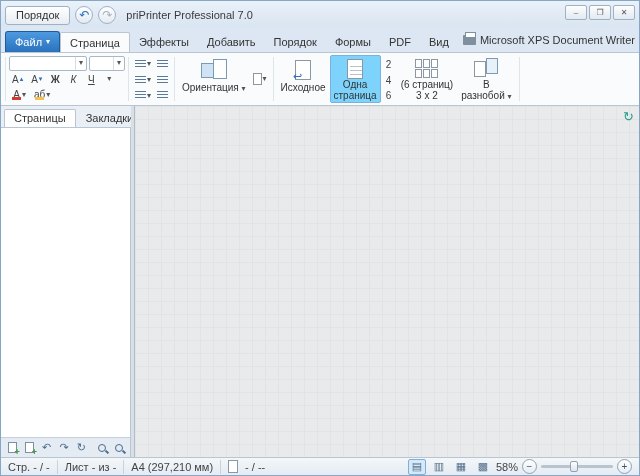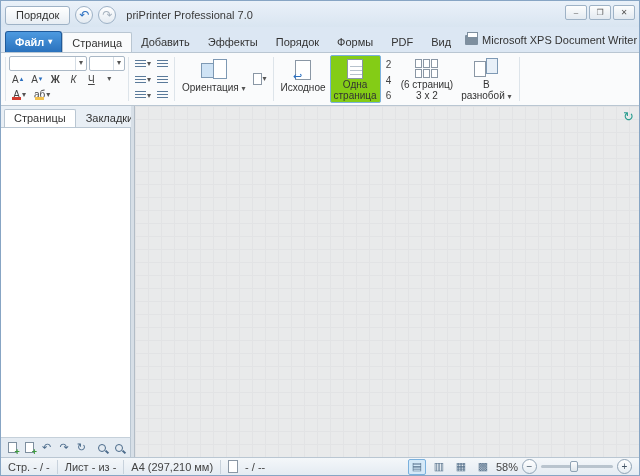--- a/index.html
+++ b/index.html
@@ -11,38 +11,38 @@
   .titlebar{height:26px;display:flex;align-items:center;padding:2px 4px 0;background:linear-gradient(#eaf1f9,#d9e5f1);position:relative;flex:0 0 auto}
   .print-btn{height:19px;padding:0 10px;background:linear-gradient(#ffffff,#e7edf3);border:1px solid #9eb2c6;border-radius:3px;font-size:11px;color:#333;font-family:inherit}
   .round-btn{width:18px;height:18px;border-radius:50%;border:1px solid #9eb2c6;background:linear-gradient(#ffffff,#e4ebf2);margin-left:5px;display:flex;align-items:center;justify-content:center;font-size:12px;line-height:1}
   .undo{color:#2a6fc0}.redo{color:#a6b2bf}
   .title-text{margin-left:10px;color:#3a3a3a}
   .win-controls{position:absolute;right:4px;top:4px;display:flex;gap:2px}
   .win-btn{width:22px;height:15px;border:1px solid #9eb2c6;background:linear-gradient(#fdfdfd,#e3eaf1);font-size:8px;display:flex;align-items:center;justify-content:center;color:#555;border-radius:2px}
 
   
   .tabrow{height:25px;display:flex;align-items:flex-end;padding:0 4px;flex:0 0 auto}
-  .file-btn{height:21px;padding:0 9px;background:linear-gradient(#4d9ae0,#2a72bd);color:#fff;border:1px solid #1f5a9a;border-bottom:none;border-radius:3px 3px 0 0;display:flex;align-items:center;gap:4px;font-weight:bold}
+  .file-btn{height:21px;padding:0 9px;background:linear-gradient(#4d9ae0,#2a72bd);color:#fff;border:1px solid #1f5a9a;border-bottom:none;border-radius:3px 3px 0 0;display:flex;align-items:center;gap:4px;font-weight:normal}
   .file-btn .caret{color:#fff}
   .tab{height:21px;padding:0 9px;display:flex;align-items:center;color:#333}
   .tab.active{background:#fafbfc;border:1px solid #b9c6d2;border-bottom:1px solid #fafbfc;border-radius:2px 2px 0 0;margin-bottom:-1px}
   .tab-spacer{flex:1}
   .combo-flat{display:flex;align-items:center;gap:4px;height:20px;padding:0 5px;margin-bottom:2px;color:#333;white-space:nowrap}
   .printer-ico{width:13px;height:10px;position:relative;background:#7e8f9f;border-radius:1px}
   .printer-ico:before{content:"";position:absolute;left:2px;top:-3px;width:9px;height:4px;background:#fff;border:1px solid #7e8f9f}
   .caret{font-size:8px;color:#555;line-height:1}
 
   
   .ribbon{height:54px;background:#fafbfc;border-top:1px solid #b9c6d2;border-bottom:1px solid #b9c6d2;display:flex;align-items:stretch;padding:1px 2px;overflow:hidden;flex:0 0 auto}
   .rgroup{display:flex;align-items:stretch;padding:1px 1px}
   .rsep{width:1px;background:#dde4ea;margin:3px 2px;flex:0 0 auto}
   .bigbtn{display:flex;flex-direction:column;align-items:center;justify-content:flex-start;padding:2px 3px 1px;border:1px solid transparent;border-radius:2px;min-width:40px}
   .bigbtn .bicon{height:24px;display:flex;align-items:center;justify-content:center}
   .blabel{font-size:10px;line-height:11px;text-align:center;color:#333;white-space:nowrap}
-  .bigbtn.selected{background:#84cc16;border-color:#7ab0dd}
+  .bigbtn.selected{background:#7dd3fc;border-color:#7ab0dd}
   .minicol{display:flex;flex-direction:column;justify-content:flex-start;gap:1px;padding-top:2px}
   .minicol.center{justify-content:center;padding-top:0}
   .minibtn{height:15px;min-width:16px;display:flex;align-items:center;justify-content:center;border:1px solid transparent;border-radius:2px;font-size:10px;color:#444;gap:1px;padding:0 2px}
   .frow{display:flex;align-items:center;gap:2px;height:17px}
   .fontgrp{flex-direction:column}
   .combo{height:15px;border:1px solid #aab8c6;background:#fff;display:flex;align-items:center;justify-content:flex-end;border-radius:2px}
   .font-combo{width:78px}
   .size-combo{width:36px}
   .combo .caret{padding:0 3px;border-left:1px solid #d5dde5;height:100%;display:flex;align-items:center}
   .b-bold{font-weight:bold}
@@ -121,22 +121,22 @@
       <div class="win-btn">✕</div>
     </div>
   </div>
 
   <div class="tabrow">
     <div class="file-btn">
       <span>Файл</span>
       <span class="caret">▾</span>
     </div>
     <div class="tab active">Страница</div>
+    <div class="tab">Эффекты</div>
     <div class="tab">Добавить</div>
-    <div class="tab">Эффекты</div>
     <div class="tab">Порядок</div>
     <div class="tab">Формы</div>
     <div class="tab">PDF</div>
     <div class="tab">Вид</div>
     <div class="tab-spacer"></div>
     <div class="combo-flat">
       <span class="printer-ico"></span>
       <span>Microsoft XPS Document Writer</span>
 
     </div>

